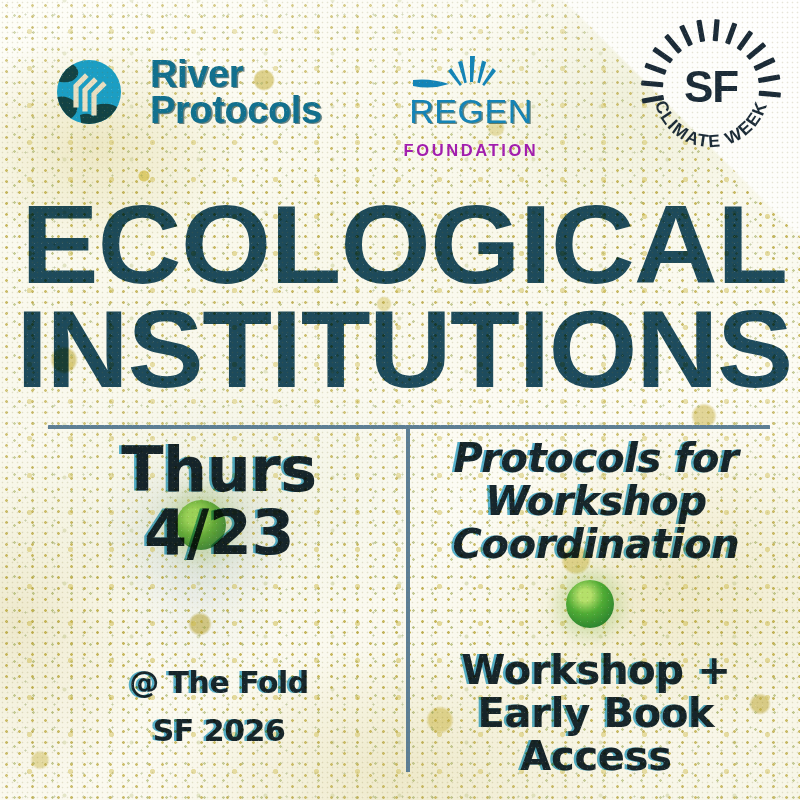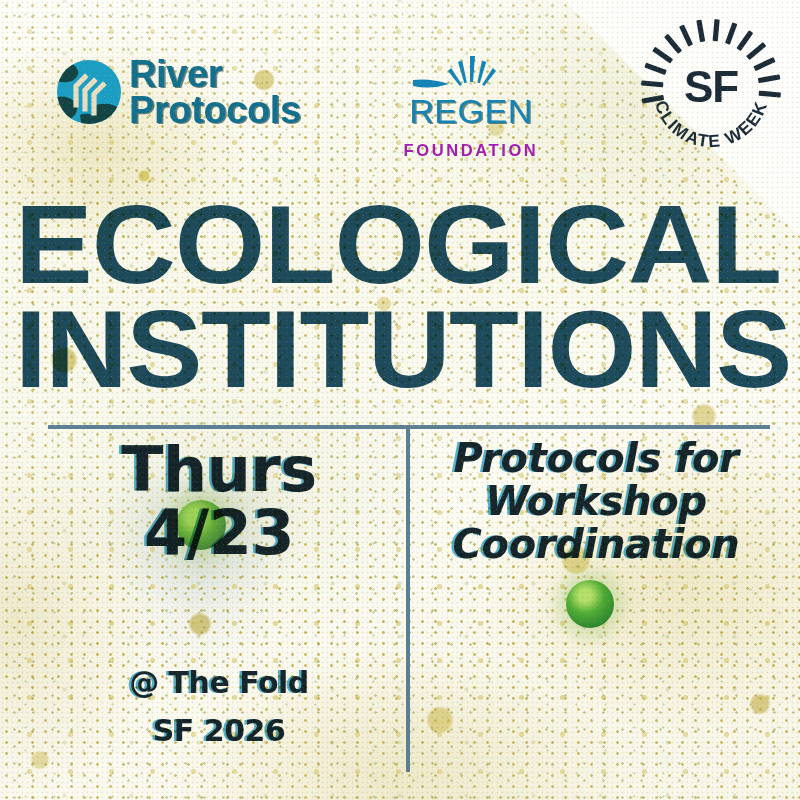--- a/index.html
+++ b/index.html
@@ -120,21 +120,21 @@
   .sf-ink { fill: #1b2b38; }
 
   
   #logo-row {
     position: absolute;
     top: 56px; left: 56px; right: 210px;
     height: 92px;
   }
   #river-logo {
     position: absolute; left: 0; top: 0;
-    display: flex; align-items: center; gap: 7px;
+    display: flex; align-items: center; gap: 28px;
   }
   #river-mark { width: 66px; height: 66px; flex: 0 0 auto; }
   #river-mark svg { display: block; width: 66px; height: 66px; }
   #river-words {
     font-weight: 700;
     font-size: 38px;
     line-height: .96;
     letter-spacing: -.4px;
     color: #11708f;
     text-shadow: 1.6px 1.4px 0 rgba(15,58,66,.62);
@@ -162,20 +162,21 @@
     font-size: 16.5px;
     letter-spacing: 2.6px;
     margin-top: 13px;
     color: #a21caf;
   }
 
   
   #title-block {
     position: absolute;
     left: 30px; right: 22px; top: 192px;
+    text-align: center;
     mix-blend-mode: multiply;
   }
   .title-line {
     font-family: "Liberation Sans Narrow", "Liberation Sans", sans-serif;
     font-weight: 700;
     font-size: 112px;
     line-height: .94;
     letter-spacing: -1px;
     color: #1d4c62;
     transform: scaleX(1.04);
@@ -365,16 +366,21 @@
     </div>
     <div class="detail" id="speaker-line">Austin Wade Smith</div>
   </div>
 
   <div class="col" id="col-right">
     <div class="detail" id="talk-title">
       <div>Protocols for</div>
       <div>Workshop</div>
       <div>Coordination</div>
     </div>
+    <div class="detail" id="offer-block">
+      <div>Workshop +</div>
+      <div>Early Book</div>
+      <div>Access</div>
+    </div>
   </div>
 
   <div id="grain"></div>
 </div>
 
 </body></html>

